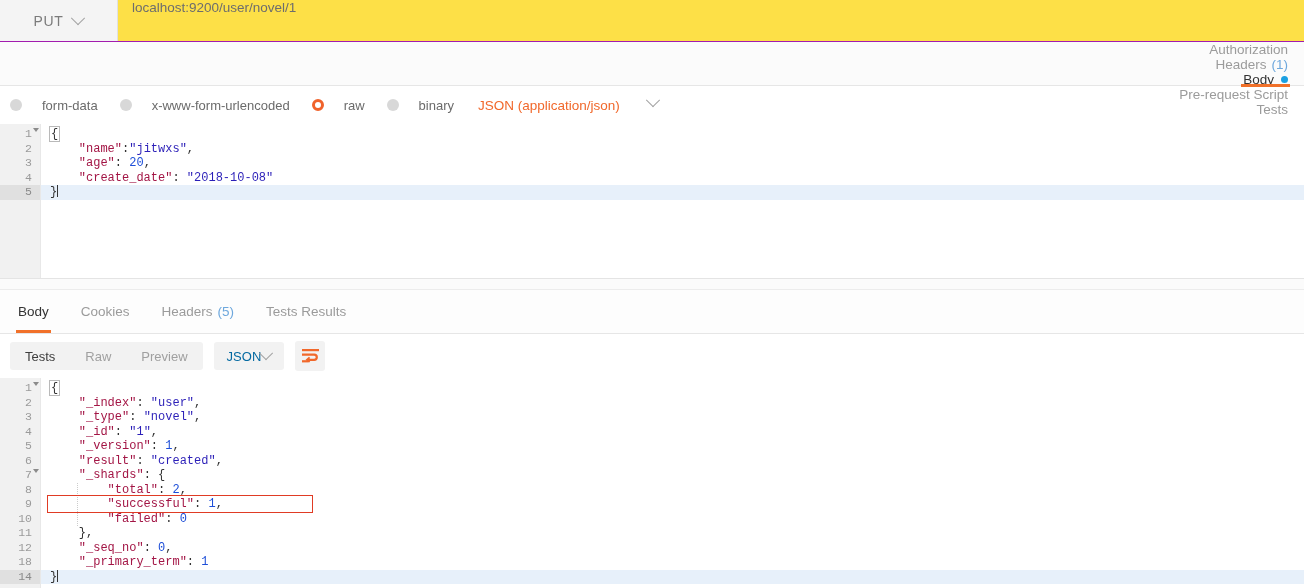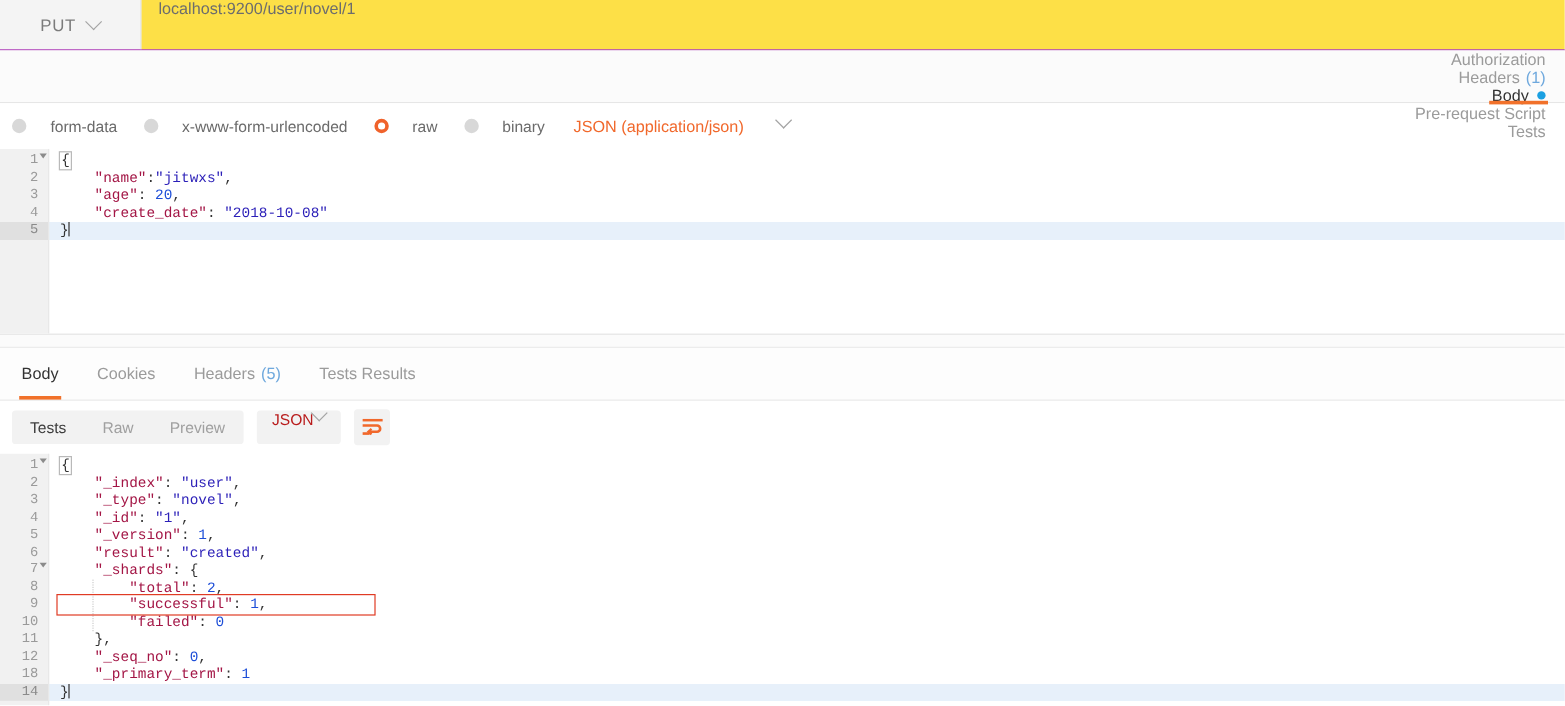--- a/index.html
+++ b/index.html
@@ -264,28 +264,28 @@
     display: flex;
     align-items: center;
     padding: 0 15px;
     font-size: 13px;
     color: #a0a0a0;
     cursor: pointer;
   }
   .seg.active { color: #3d3d3d; }
   .json-dd {
     display: flex;
-    align-items: flex-start;
+    align-items: center;
     gap: 0;
     background: #f2f2f2;
     border-radius: 3px;
     height: 28px;
     padding: 0 13px;
     cursor: pointer;
-    color: #b91c1c;
+    color: #0369a1;
     font-size: 13px;
   }
   .wrap-btn {
     width: 30px; height: 30px;
     background: #f2f2f2;
     border-radius: 3px;
     display: flex;
     align-items: center;
     justify-content: center;
     cursor: pointer;

